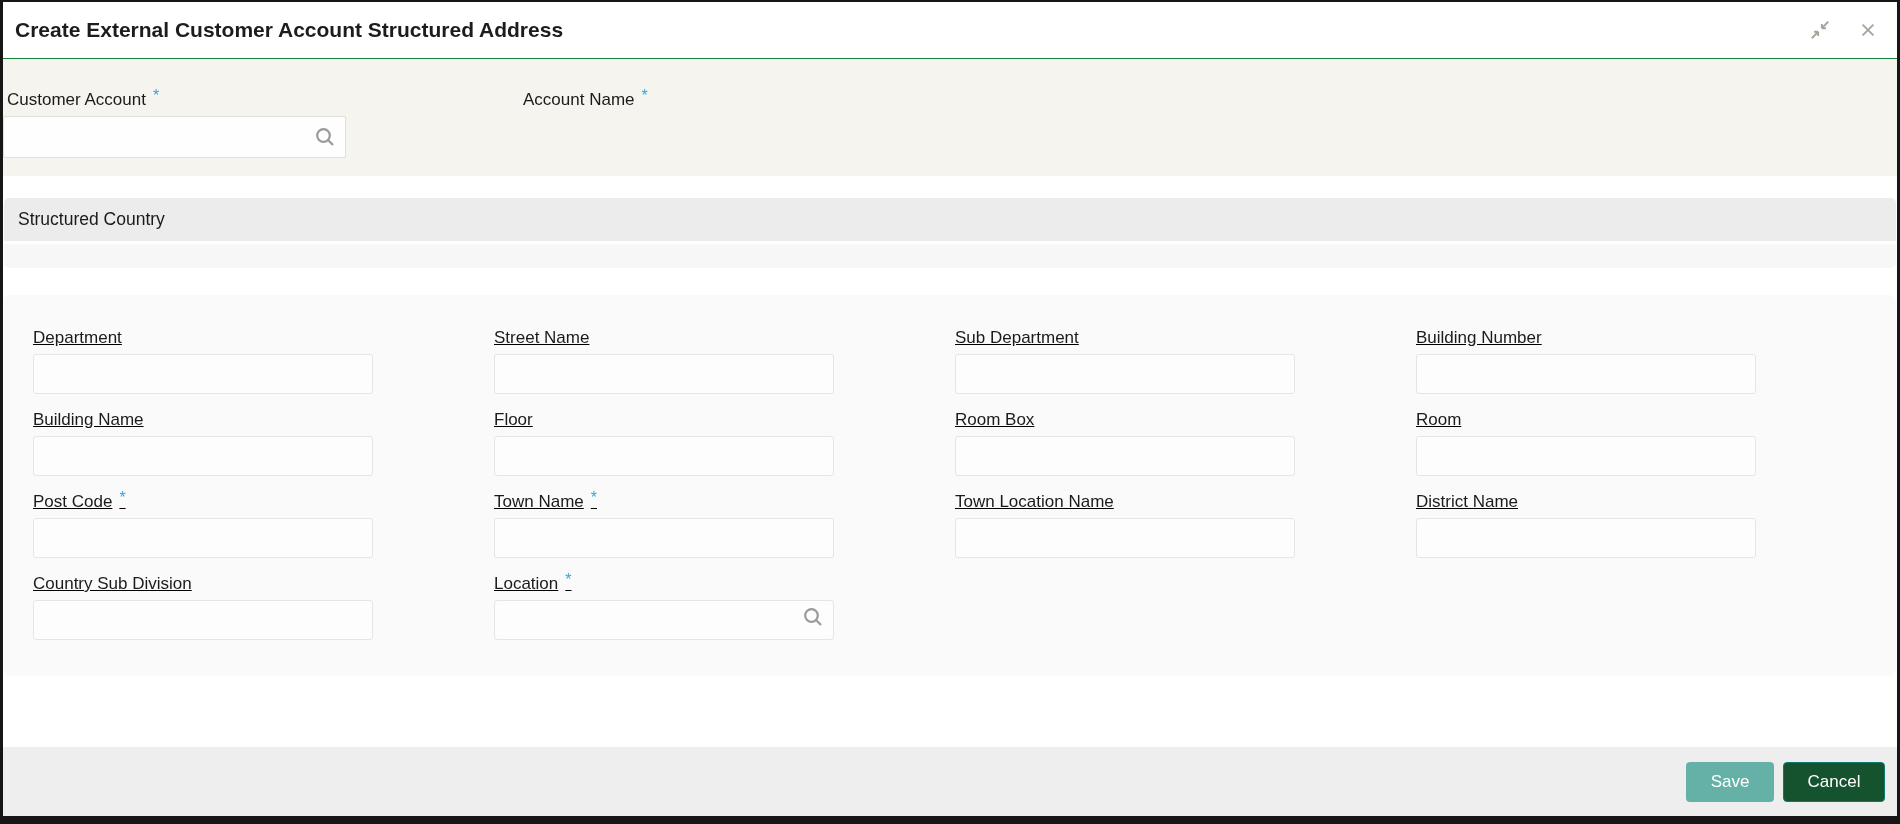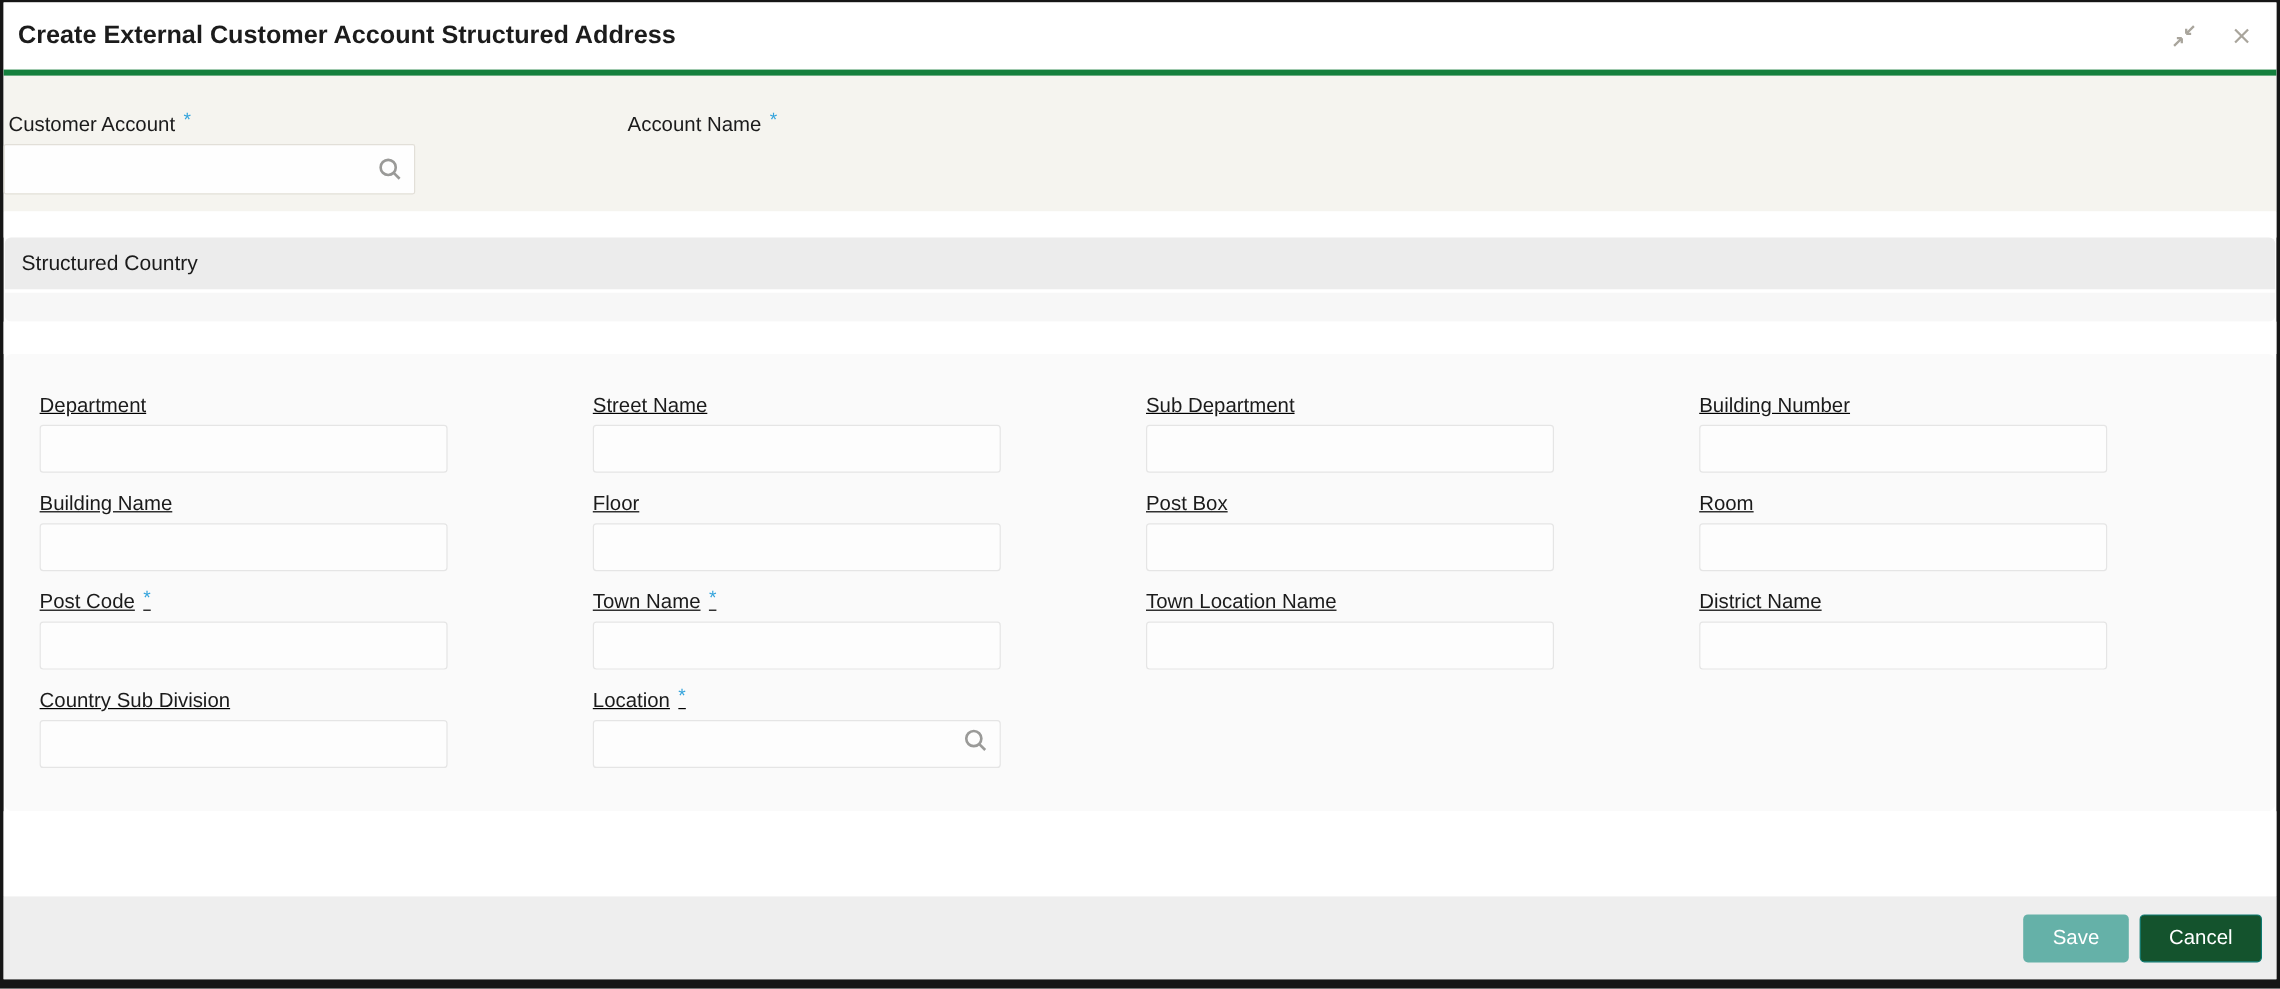--- a/index.html
+++ b/index.html
@@ -13,21 +13,21 @@
   }
   
   .titlebar { height:56px; background:#ffffff; display:flex; align-items:center;
               padding:0 18px 0 12px; flex:0 0 auto; }
   .titlebar .title { font-size:21px; font-weight:700; color:#1c1c1c; letter-spacing:0; }
   .titlebar .spacer { flex:1; }
   .tb-icon { width:22px; height:22px; margin-left:26px; cursor:pointer;
              display:flex; align-items:center; justify-content:center; }
   .tb-icon svg { stroke:#a9a59c; fill:none; stroke-width:2.1; }
   
-  .context { height:118px; background:#f5f4ef; border-top:5px solid #15803d;
+  .context { height:118px; background:#f5f4ef; border-top:1px solid #15803d;
              position:relative; flex:0 0 auto; }
   .field-label { font-size:17px; color:#1b1b1b; white-space:nowrap; }
   .req { color:#35a4dc; font-size:16px; margin-left:7px; position:relative; top:-4px; }
   .ctx-ca { position:absolute; left:0; top:31px; width:343px; }
   .ctx-ca .field-label { padding-left:4px; }
   .ctx-an { position:absolute; left:476px; top:31px;margin-left:44px; }
   .lookup-wrap { position:relative; margin-top:6px; }
   .lookup-wrap input {
     width:343px; height:42px; background:#fefefe; border:1px solid #e2dfd8;
     border-radius:2px; padding:0 42px 0 10px; font-size:16px; color:#222; outline:none;
@@ -143,21 +143,21 @@
         <div class="field-label"><span>Building Name</span><span class="req"></span></div>
         <input type="text" value="" style="">
       </div>
 
       <div class="cell">
         <div class="field-label"><span>Floor</span><span class="req"></span></div>
         <input type="text" value="" style="">
       </div>
 
       <div class="cell">
-        <div class="field-label"><span>Post Box</span><span class="req"></span></div>
+        <div class="field-label"><span>Room Box</span><span class="req"></span></div>
         <input type="text" value="" style="">
       </div>
 
       <div class="cell">
         <div class="field-label"><span>Room</span><span class="req"></span></div>
         <input type="text" value="" style="">
       </div>
 
       <div class="cell">
         <div class="field-label"><span>Post Code</span><span class="req">*</span></div>

